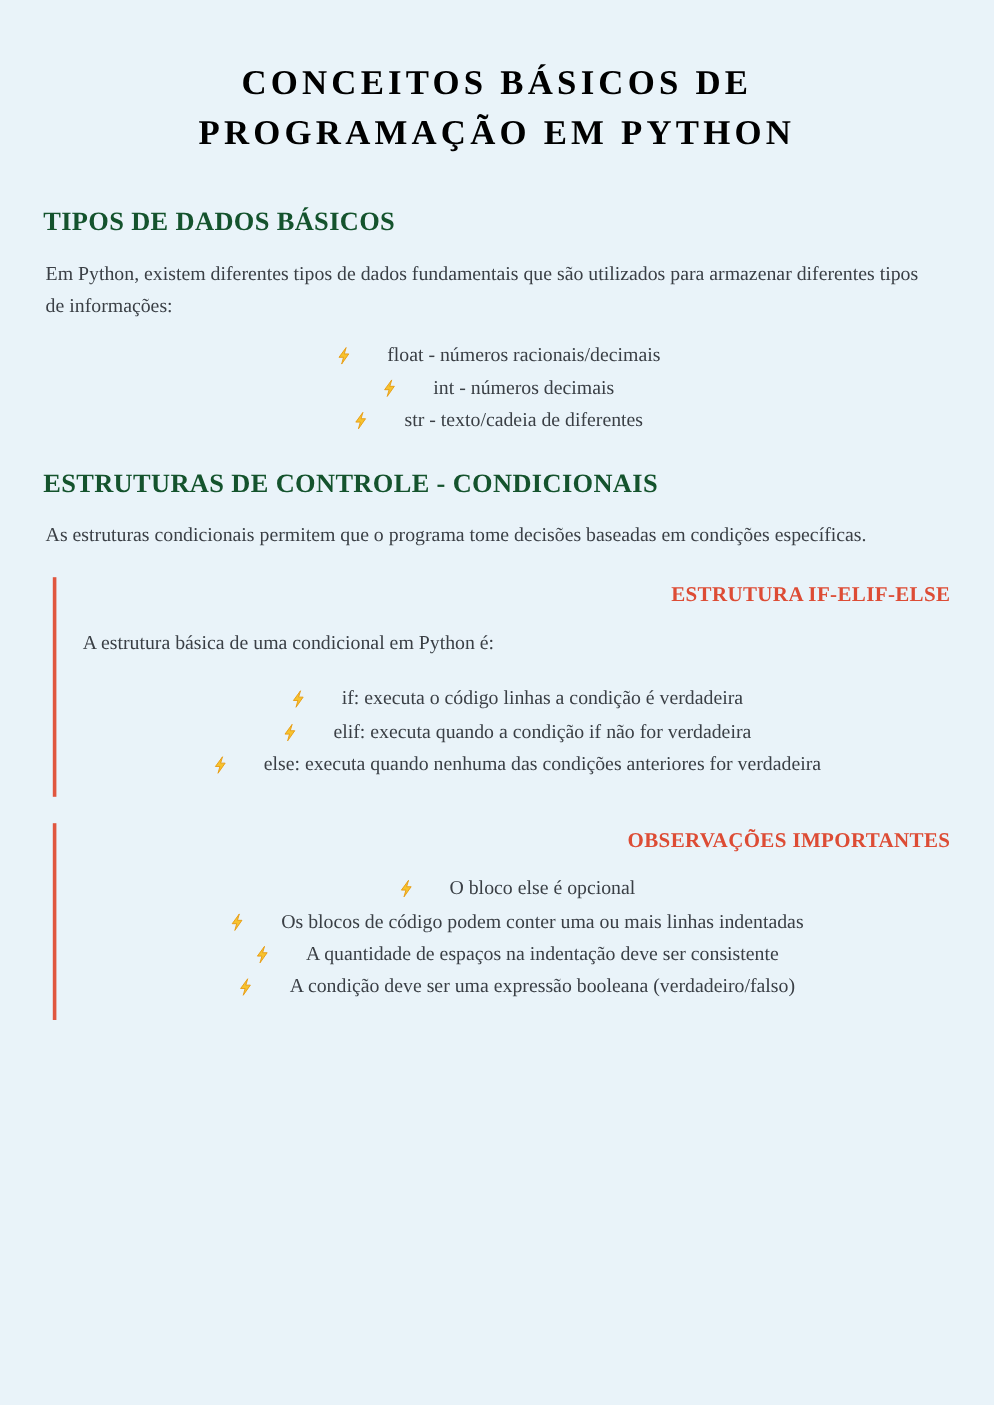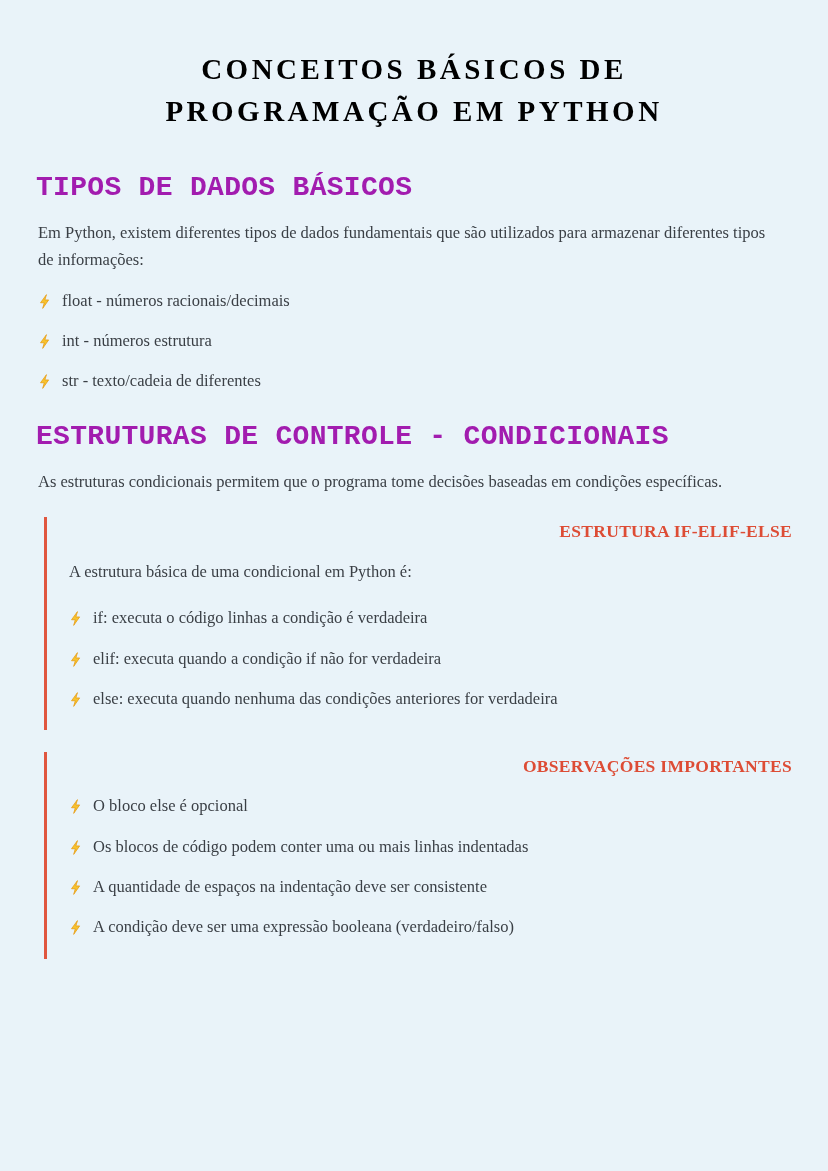--- a/index.html
+++ b/index.html
@@ -26,47 +26,47 @@
     text-align: center;
     color: #000000;
     font-size: 29px;
     font-weight: bold;
     letter-spacing: 3.5px;
     line-height: 1.45;
     margin: 6px 24px 40px 24px;
   }
 
   .section-heading {
-    color: #a21caf;
-    font-size: 28px;
+    color: #14532d;
+    font-size: 22px;
     font-weight: bold;
     letter-spacing: 0.3px;
     margin: 26px 0 16px 0;
-    font-family: Liberation Mono, monospace;
   }
 
   .intro {
     font-size: 16.5px;
     line-height: 1.65;
     margin: 0 0 14px 2px;
     max-width: 740px;
   }
 
   ul.bolt-list {
     list-style: none;
     margin: 4px 0 10px 2px;
   }
 
   ul.bolt-list li {
     display: flex;
     align-items: flex-start;
-    gap: 9px;
+    gap: 28px;
     font-size: 16.5px;
     line-height: 1.6;
-    margin: 14px 0;
+    margin: 1px 0;
+    justify-content: center;
   }
 
   .bolt {
     flex: 0 0 auto;
     width: 15px;
     height: 17px;
     margin-top: 4px;
     display: inline-block;
   }
 
@@ -112,21 +112,21 @@
             </svg>
         </span>
         <span>float - números racionais/decimais</span>
       </li>
       <li>
         <span class="bolt">
           <svg viewBox="0 0 24 24" width="15" height="17">
               <path d="M13.5 1 L4 14 h6 l-2.5 9 L17 9.5 h-6 z" fill="#f7c32e" stroke="#e79a10" stroke-width="1.2" stroke-linejoin="round"></path>
             </svg>
         </span>
-        <span>int - números estrutura</span>
+        <span>int - números decimais</span>
       </li>
       <li>
         <span class="bolt">
           <svg viewBox="0 0 24 24" width="15" height="17">
               <path d="M13.5 1 L4 14 h6 l-2.5 9 L17 9.5 h-6 z" fill="#f7c32e" stroke="#e79a10" stroke-width="1.2" stroke-linejoin="round"></path>
             </svg>
         </span>
         <span>str - texto/cadeia de diferentes</span>
       </li>
     </ul>

